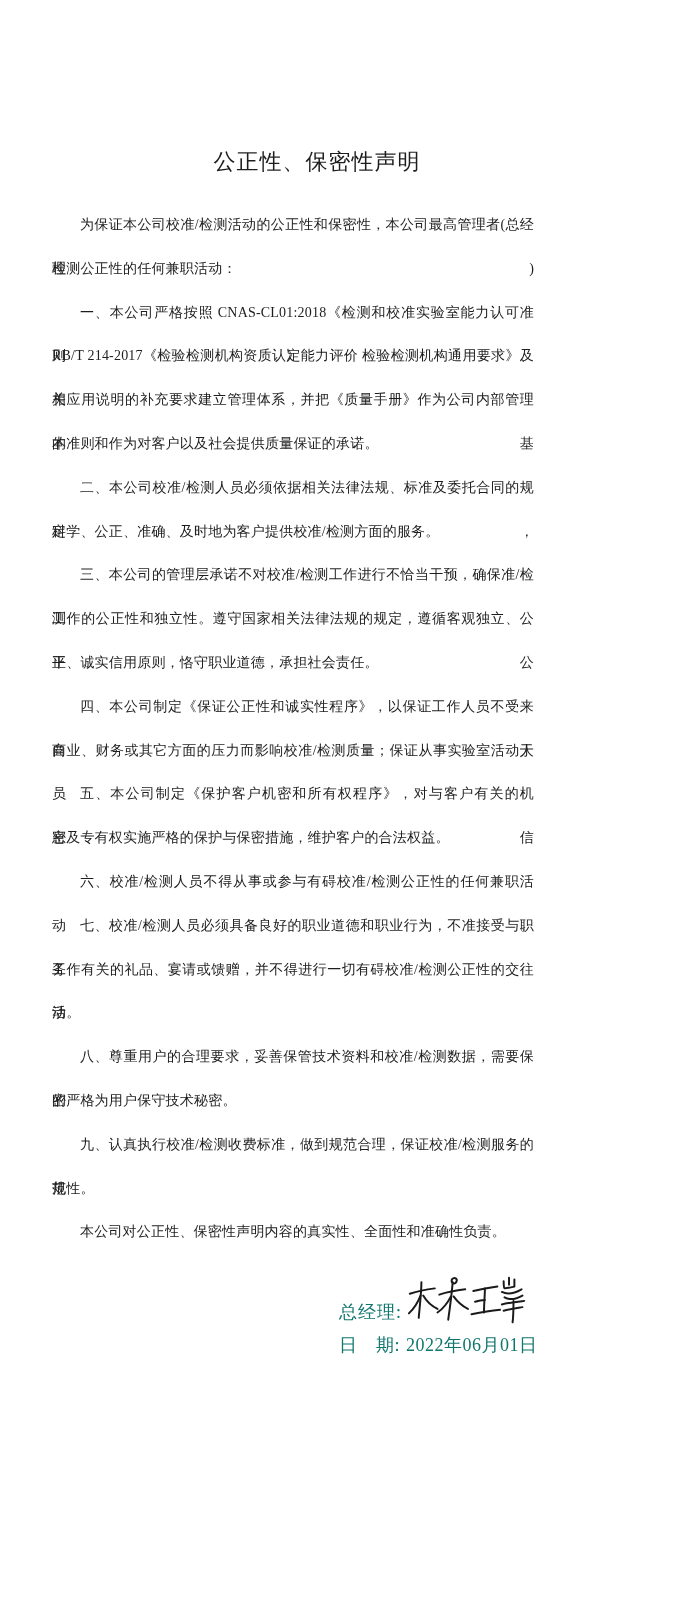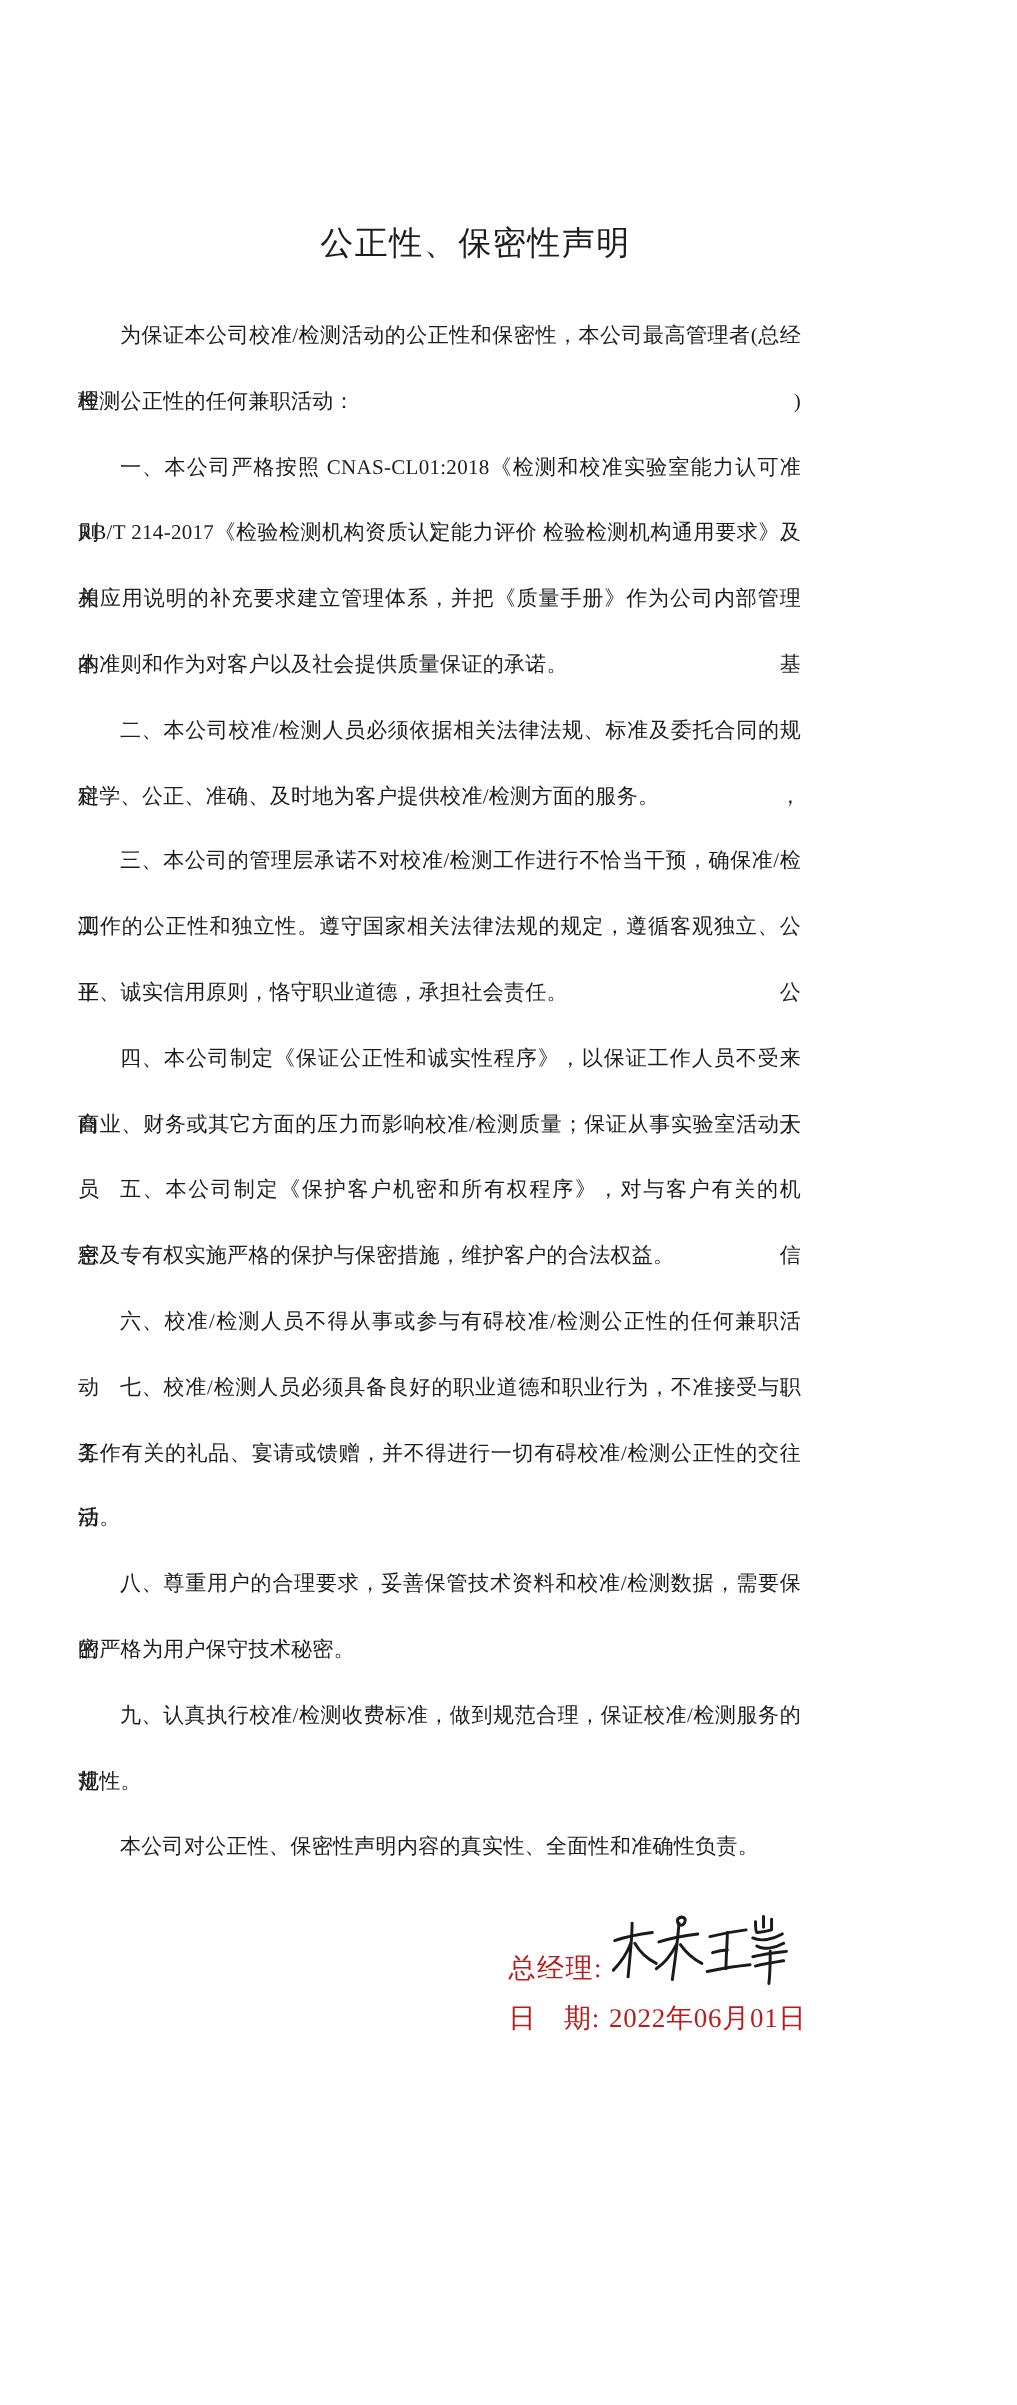--- a/index.html
+++ b/index.html
@@ -40,21 +40,21 @@
   .line.fill {
     text-align: justify;
     text-align-last: justify;
   }
   .line.last { text-align: left; }
 
   .signature-block {
     margin-left: 287px;
     margin-top: 24px;
     font-size: 18px;
-    color: #b91c1c;
+    color: #0f766e;
   }
   .sig-row {
     display: flex;
     align-items: flex-end;
     height: 46px;
   }
   .sig-label {
     line-height: 24px;
     letter-spacing: 1px;
     white-space: nowrap;

